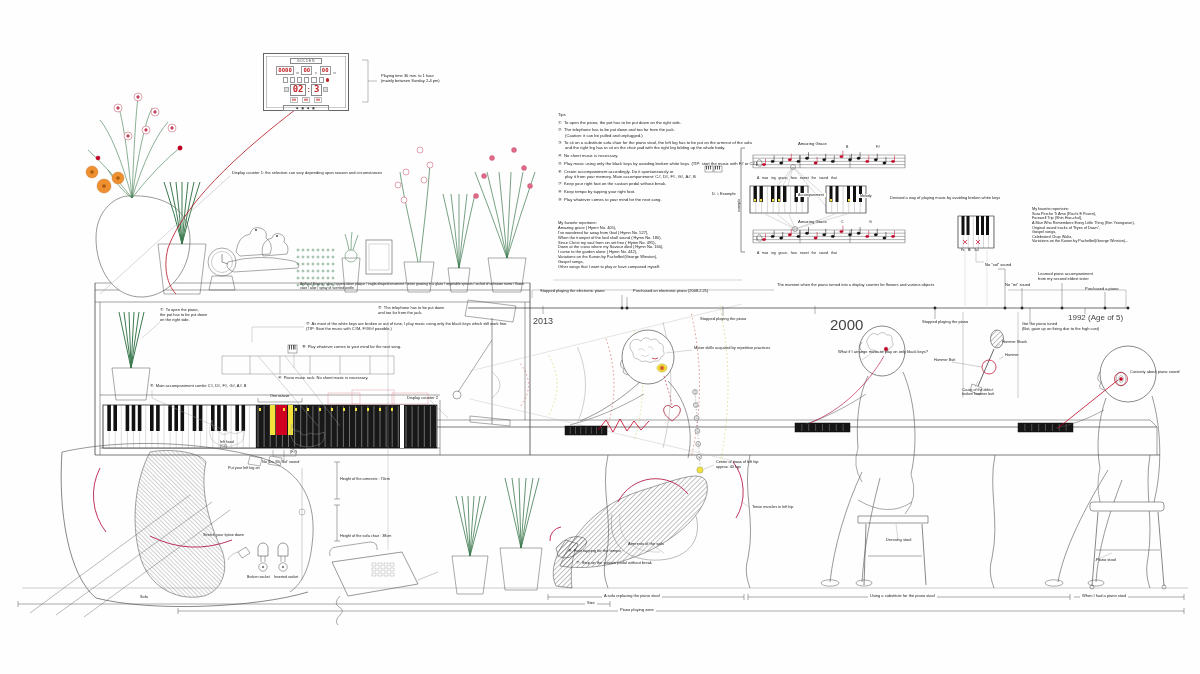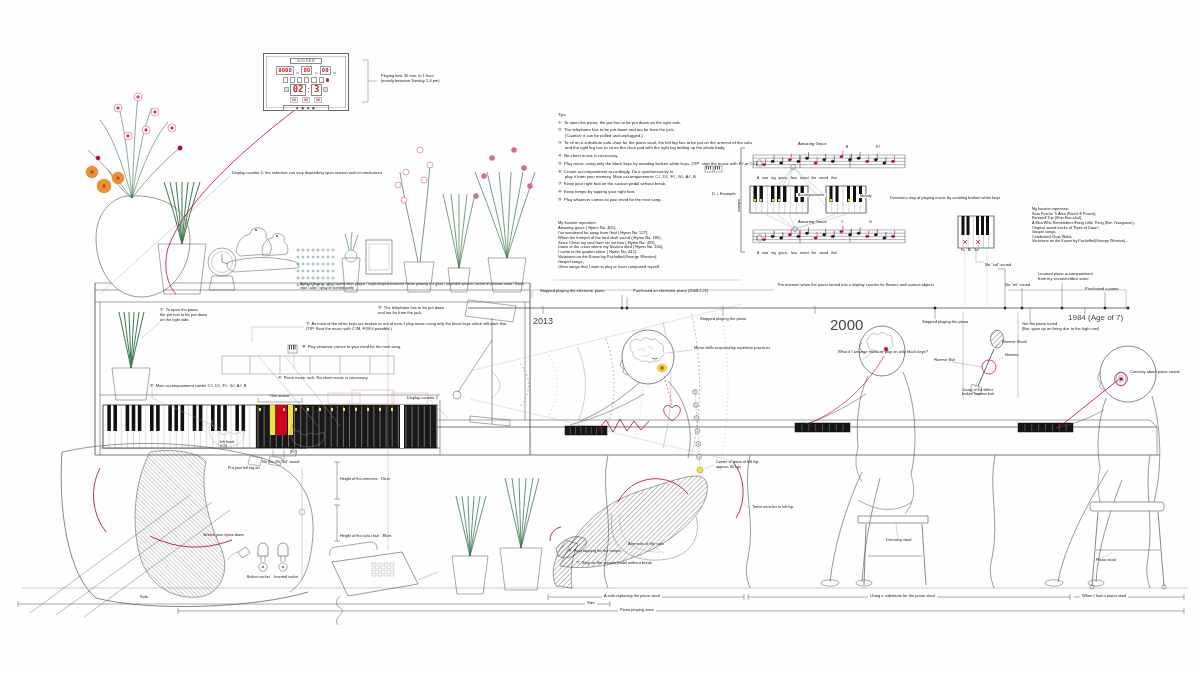--- a/index.html
+++ b/index.html
@@ -792,21 +792,21 @@
       <div class="ann" style="left: 777px; top: 283px; font-size: 4px;"><div>The moment when the piano turned into a display counter for flowers and various objects</div></div>
       <div class="ann" style="left: 540px; top: 289px; font-size: 4px;"><div>Stopped playing the electronic piano</div></div>
       <div class="ann" style="left: 633px; top: 289px; font-size: 4px;"><div>Purchased an electronic piano (2008.2.21)</div></div>
       <div class="ann" style="left: 700px; top: 317px; font-size: 4px;"><div>Stopped playing the piano</div></div>
       <div class="ann" style="left: 922px; top: 320px; font-size: 4px;"><div>Stopped playing the piano</div></div>
       <div class="ann" style="left: 1038px; top: 272px; font-size: 4px;"><div>Learned piano accompaniment</div><div>from my second eldest sister</div></div>
       <div class="ann" style="left: 1085px; top: 287px; font-size: 4px;"><div>Purchased a piano</div></div>
       <div class="ann" style="left: 1022px; top: 322px; font-size: 4px;"><div>Got the piano tuned</div><div>(But, gave up on fixing due to the high cost)</div></div>
       <div class="ann" style="left: 533px; top: 316px; font-size: 9px; color: rgb(68, 68, 68);"><div>2013</div></div>
       <div class="ann" style="left: 804px; top: 316px; font-size: 15px; color: rgb(68, 68, 68); margin-left: 26px;"><div>2000</div></div>
-      <div class="ann" style="left: 1068px; top: 313px; font-size: 8px; color: rgb(68, 68, 68);"><div>1984 (Age of 7)</div></div>
+      <div class="ann" style="left: 1068px; top: 313px; font-size: 8px; color: rgb(68, 68, 68);"><div>1992 (Age of 5)</div></div>
       <div class="ann" style="left: 1002px; top: 340px; font-size: 3.6px;"><div>Hammer Shank</div></div>
       <div class="ann" style="left: 1005px; top: 353px; font-size: 3.6px;"><div>Hammer</div></div>
       <div class="ann" style="left: 934px; top: 358px; font-size: 3.6px;"><div>Hammer Butt</div></div>
       <div class="ann" style="left: 962px; top: 388px; font-size: 3.6px;"><div>Cause of the defect</div><div>broken hammer butt</div></div>
       <div class="ann" style="left: 1130px; top: 370px; font-size: 4px; width: 58px;"><div>Curiosity about piano sound</div></div>
       <div class="ann" style="left: 694px; top: 346px; font-size: 4px;"><div>Motor skills acquired by repetitive practices</div></div>
       <div class="ann" style="left: 838px; top: 350px; font-size: 4px; width: 92px;"><div>What if I arrange music to play on only black keys?</div></div>
       <div class="ann" style="left: 160px; top: 308px; font-size: 4px;"><div>①  To open the piano,</div><div>the pot has to be put down</div><div>on the right side.</div></div>
       <div class="ann" style="left: 306px; top: 322px; font-size: 4px; width: 226px;"><div>⑤  As most of the white keys are broken or out of tune, I play music using only the black keys which still work fine.</div><div>(TIP: Start the music with C#M, F#M if possible.)</div></div>
       <div class="ann" style="left: 378px; top: 306px; font-size: 4px; width: 98px;"><div>②  The telephone has to be put down</div><div>and too far from the jack.</div></div>

